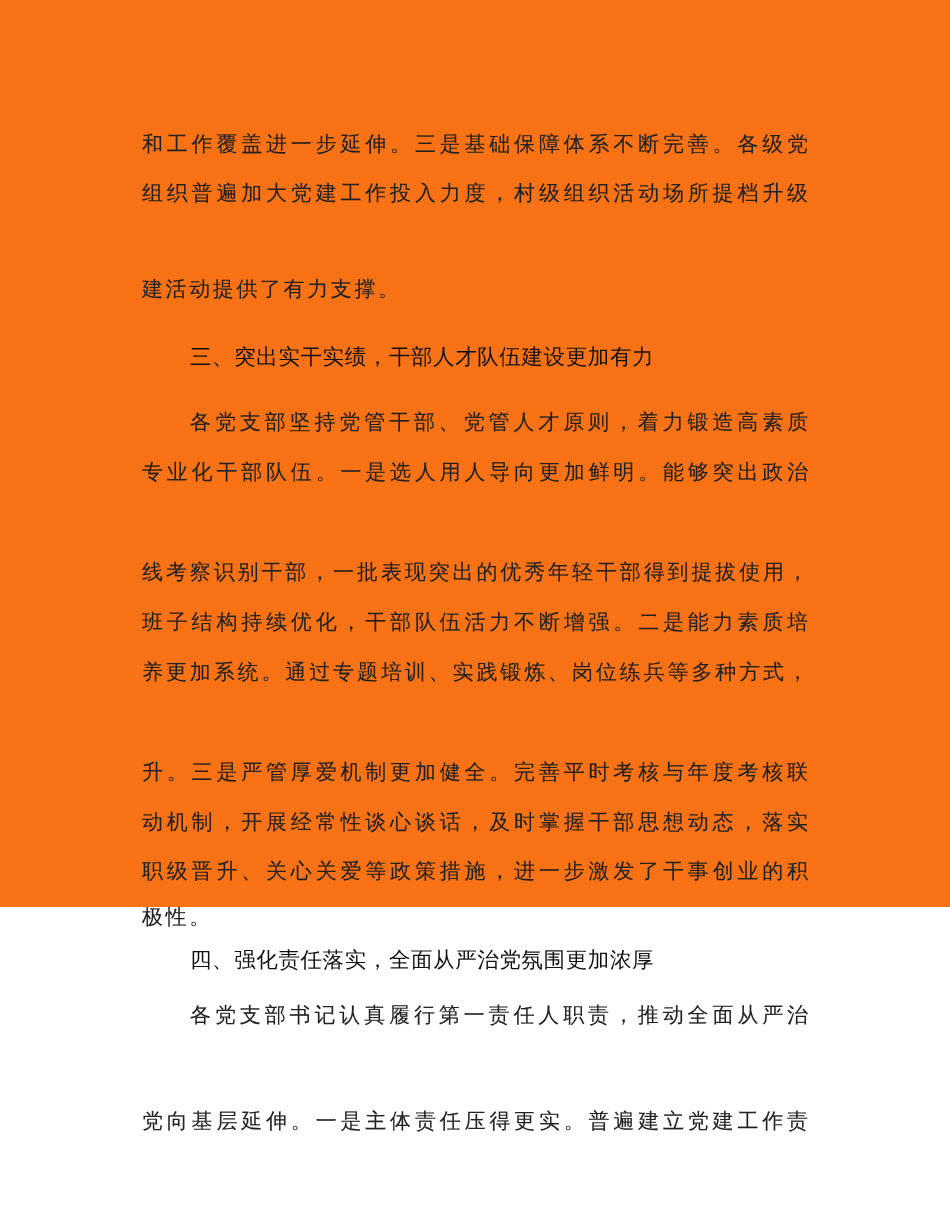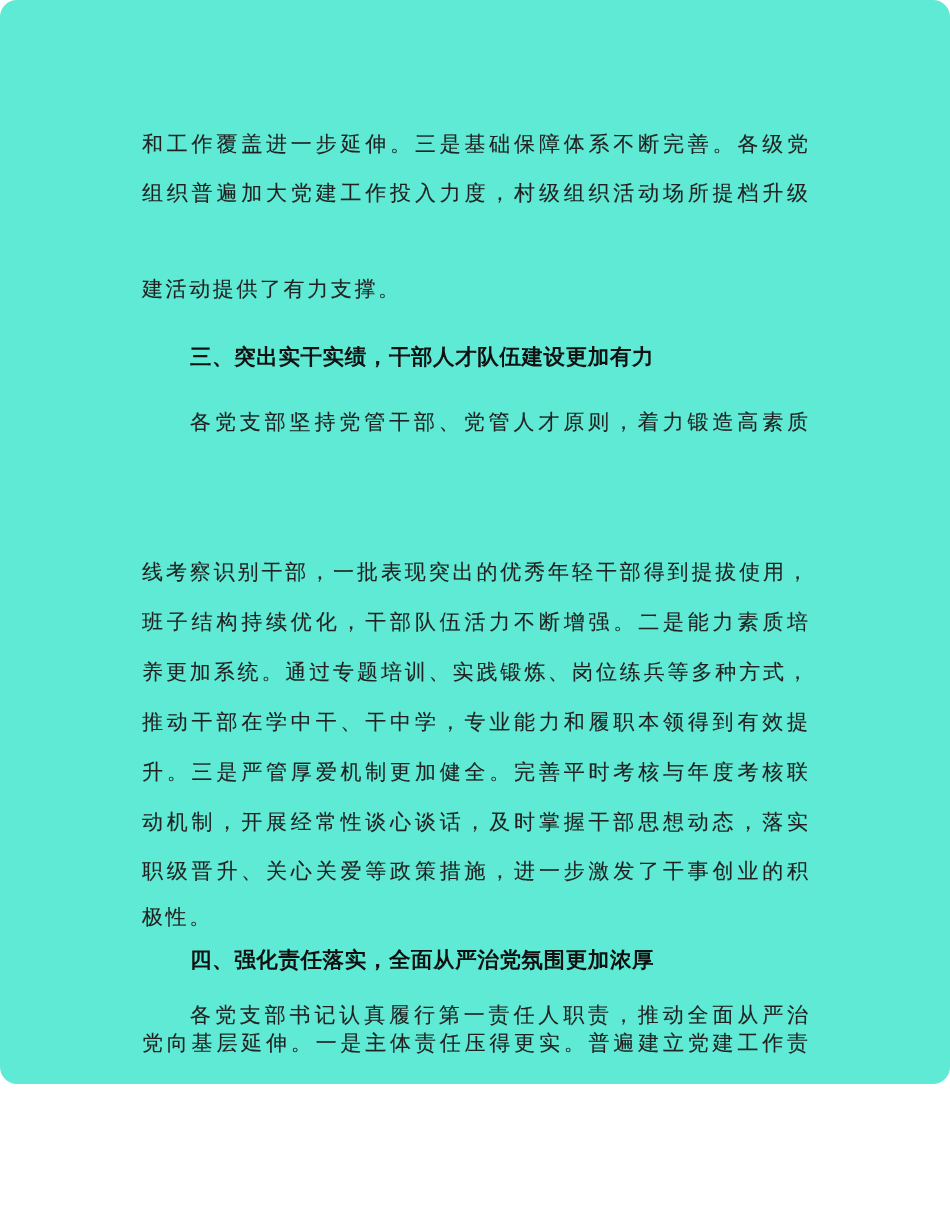--- a/index.html
+++ b/index.html
@@ -10,23 +10,22 @@
   body {
     width: 950px;
     height: 1230px;
     position: relative;
     overflow: hidden;
   }
   .page {
     position: absolute;
     left: 0; top: 0;
     width: 950px;
-    height: 1084px;
-    background: #5eead4;
-    border-radius: 17px;
+    height: 907px;
+    background: #f97316;
   }
   .line {
     position: absolute;
     left: 142px;
     width: 666px;
     height: 30px;
     line-height: 30px;
     font-family: "DejaVu Serif", "Liberation Serif", serif;
     font-size: 21px;
     font-weight: 300;
@@ -45,45 +44,45 @@
     left: 190px;
     width: 618px;
   }
   .heading {
     position: absolute;
     left: 190px;
     height: 32px;
     line-height: 32px;
     font-family: "DejaVu Sans", "Liberation Sans", sans-serif;
     font-size: 21.5px;
-    font-weight: bold;
+    font-weight: normal;
     color: #111111;
     white-space: nowrap;
     letter-spacing: 0.6px;
   }
 </style>
 </head>
 <body>
 
 <div class="page">
 
   <div class="line" style="top:129px">和工作覆盖进一步延伸。三是基础保障体系不断完善。各级党</div>
   <div class="line" style="top:178px">组织普遍加大党建工作投入力度，村级组织活动场所提档升级</div>
   <div class="line last" style="top:276px">建活动提供了有力支撑。</div>
 
   <div class="heading" style="top:341px">三、突出实干实绩，干部人才队伍建设更加有力</div>
 
   <div class="line indent" style="top:407px">各党支部坚持党管干部、党管人才原则，着力锻造高素质</div>
+  <div class="line" style="top:457px">专业化干部队伍。一是选人用人导向更加鲜明。能够突出政治</div>
   <div class="line" style="top:557px">线考察识别干部，一批表现突出的优秀年轻干部得到提拔使用，</div>
   <div class="line" style="top:607px">班子结构持续优化，干部队伍活力不断增强。二是能力素质培</div>
   <div class="line" style="top:657px">养更加系统。通过专题培训、实践锻炼、岗位练兵等多种方式，</div>
-  <div class="line" style="top:707px">推动干部在学中干、干中学，专业能力和履职本领得到有效提</div>
   <div class="line" style="top:757px">升。三是严管厚爱机制更加健全。完善平时考核与年度考核联</div>
   <div class="line" style="top:807px">动机制，开展经常性谈心谈话，及时掌握干部思想动态，落实</div>
   <div class="line" style="top:856px">职级晋升、关心关爱等政策措施，进一步激发了干事创业的积</div>
   <div class="line last" style="top:904px">极性。</div>
 
   <div class="heading" style="top:944px">四、强化责任落实，全面从严治党氛围更加浓厚</div>
 
   <div class="line indent" style="top:1000px">各党支部书记认真履行第一责任人职责，推动全面从严治</div>
-  <div class="line" style="top:1028px">党向基层延伸。一是主体责任压得更实。普遍建立党建工作责</div>
+  <div class="line" style="top:1106px">党向基层延伸。一是主体责任压得更实。普遍建立党建工作责</div>
 
 </div>
 
 </body></html>

